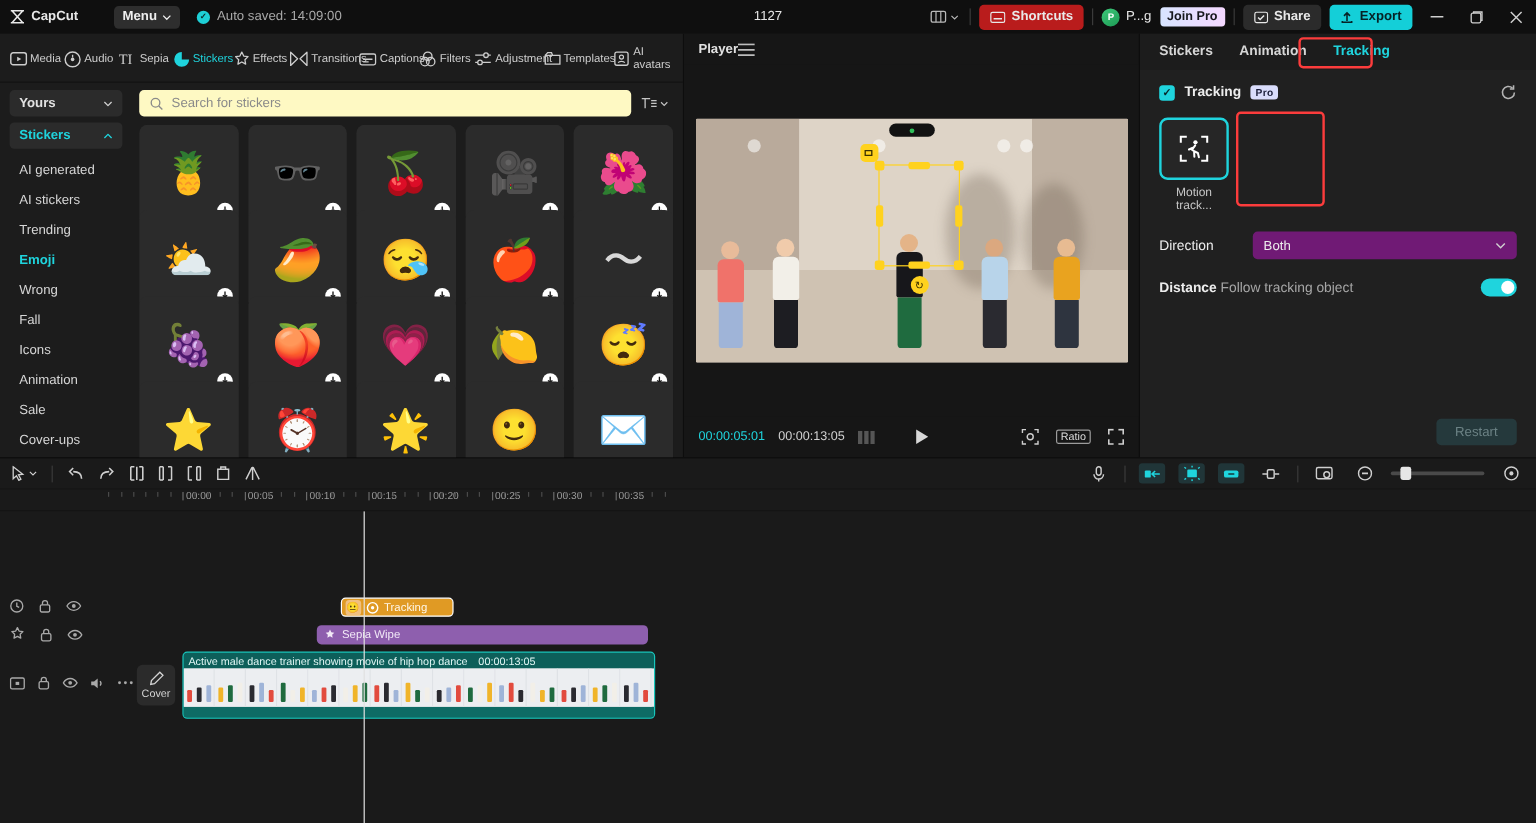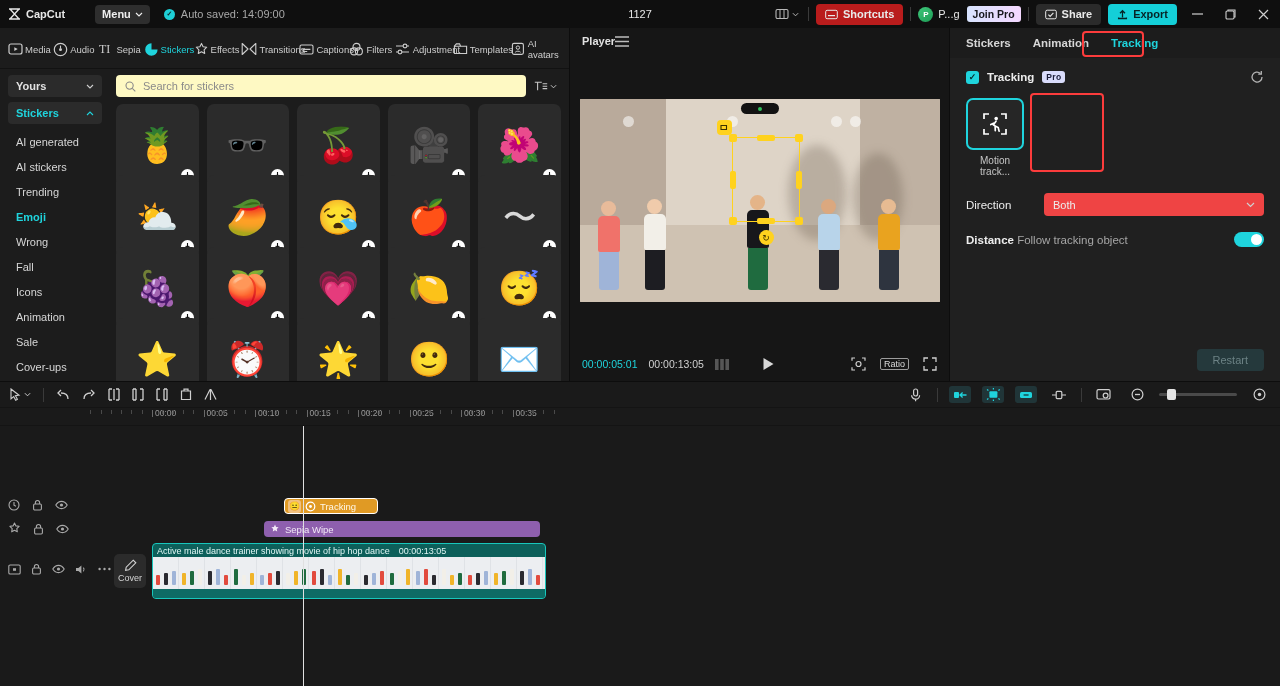--- a/index.html
+++ b/index.html
@@ -148,21 +148,21 @@
   .mode-tile {
     width: 58px; height: 52px; border-radius: 7px; background: #2c2c2c;
     display: flex; align-items: center; justify-content: center; border: 2px solid transparent;
   }
   .mode-tile.sel { border-color: #1fd4dd; background: #262626; }
   .mode-lbl { text-align: center; font-size: 10px; color: #c6c6c6; margin-top: 5px; }
   .frow { display: flex; align-items: center; margin-top: 16px; }
   .fname { font-size: 11.5px; color: #ededed; width: 78px; flex: none; }
   .fname .sub { color: #a6a6a6; font-weight: normal; }
   .select {
-    flex: 1; height: 23px; background: #ef4444; border-radius: 4px; display: flex;
+    flex: 1; height: 23px; background: #701a75; border-radius: 4px; display: flex;
     align-items: center; justify-content: space-between; padding: 0 9px; font-size: 11px; color: #ededed;
   }
   .toggle { margin-left: auto; width: 30px; height: 15px; border-radius: 8px; background: #1fd4dd; position: relative; }
   .toggle .knob { position: absolute; right: 2px; top: 2px; width: 11px; height: 11px; border-radius: 50%; background: #fff; }
   .restart {
     position: absolute; right: 16px; bottom: 10px; background: #25393c; color: #6c8285;
     font-size: 11px; border-radius: 4px; padding: 5px 16px;
   }
 
   

